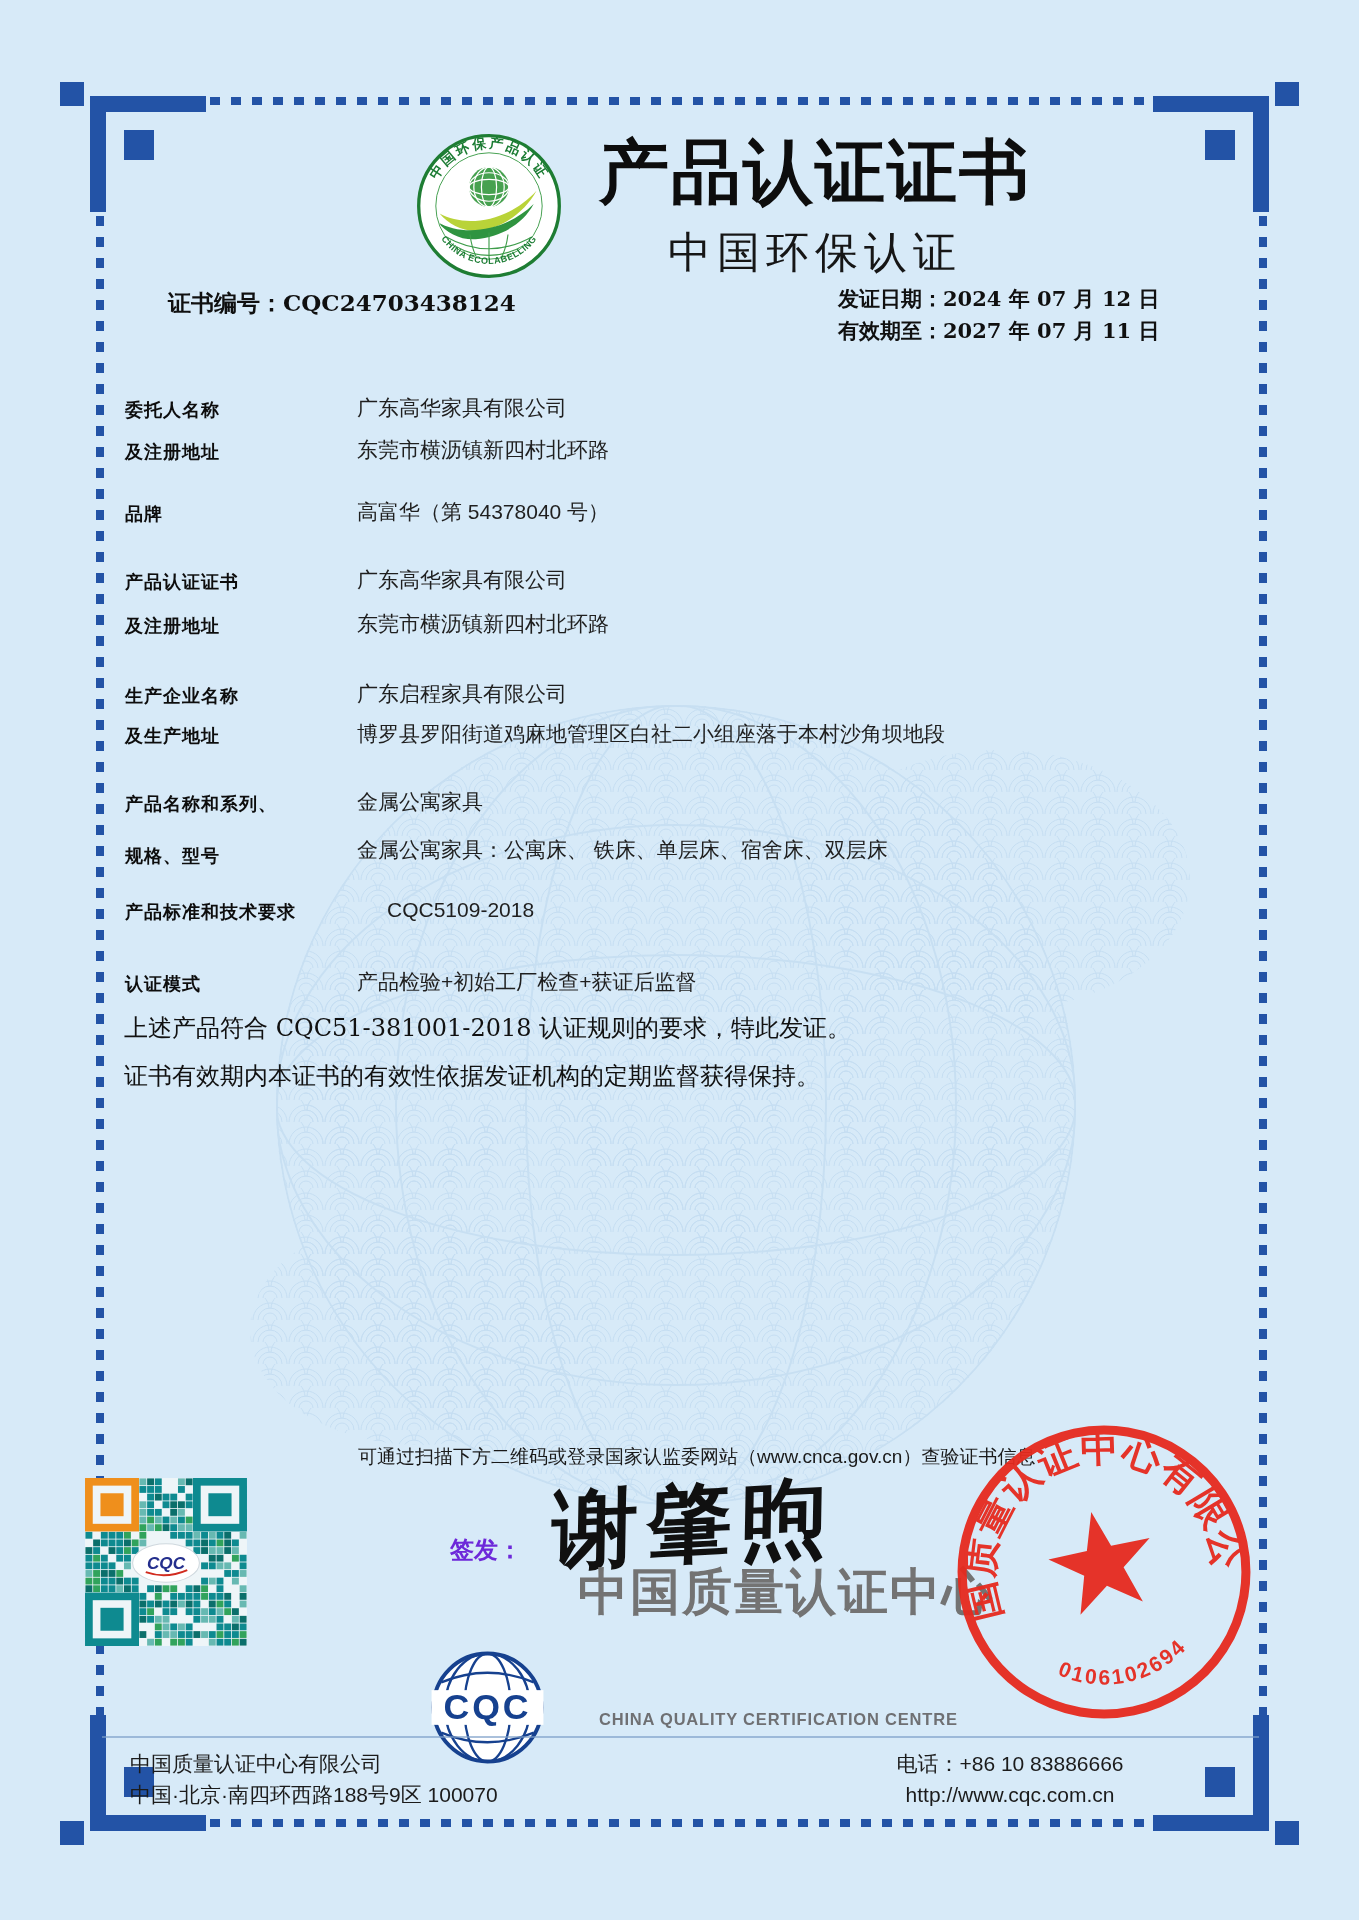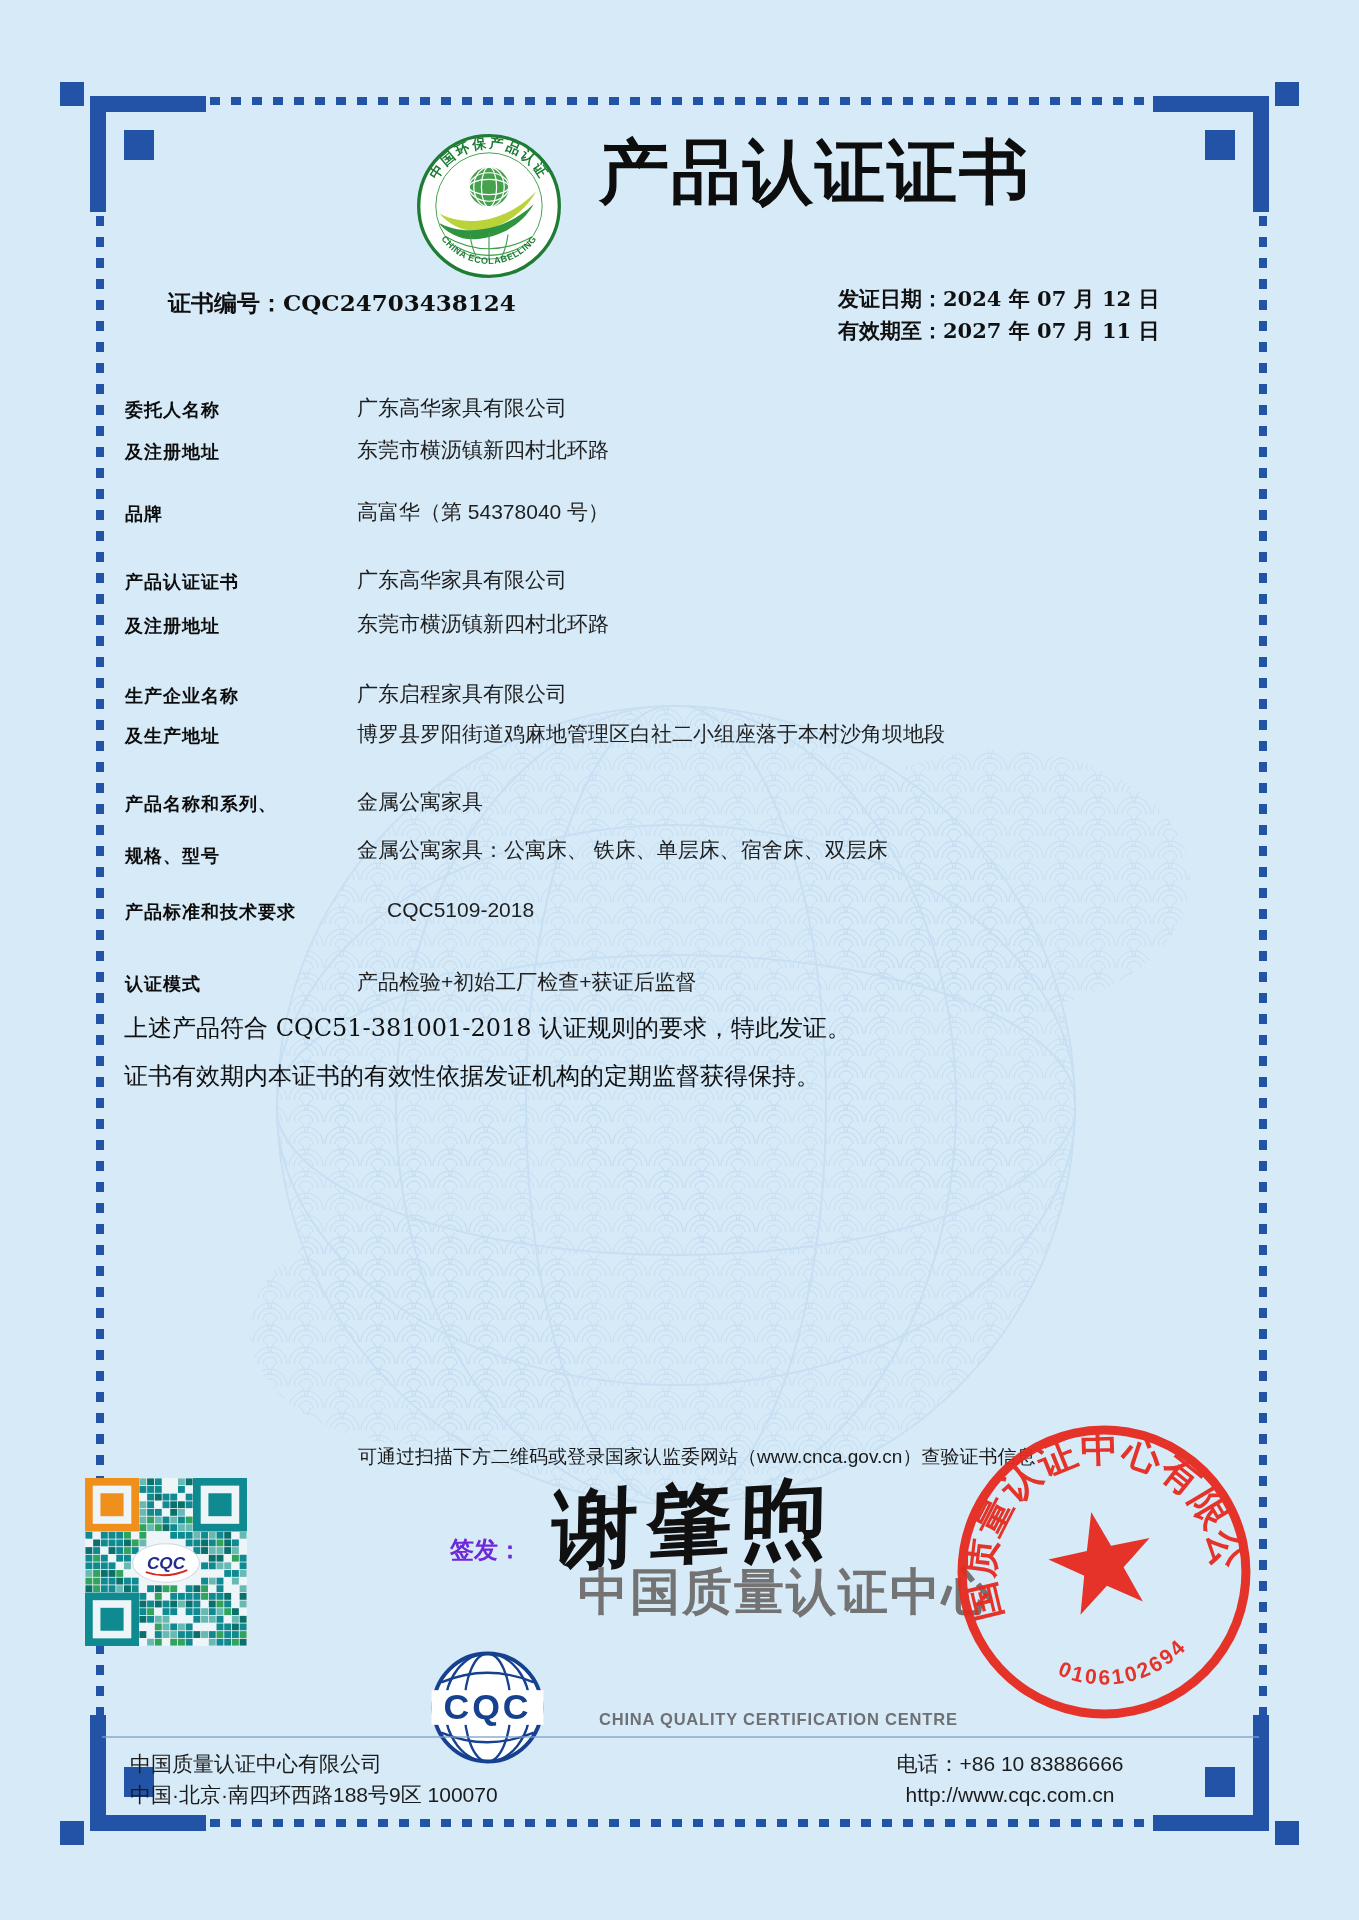--- a/index.html
+++ b/index.html
@@ -128,20 +128,21 @@
         <path d="M44 122 Q 80 142 116 122"></path>
         <path d="M80 108 L 80 138"></path>
         <path d="M60 110 Q 62 126 68 136"></path>
         <path d="M100 110 Q 98 126 92 136"></path>
       </g>
     </g>
   </svg>
 
   <div class="title-block">
     <div class="main-title">产品认证证书</div>
+    <div class="sub-title">中国环保认证</div>
   </div>
 
   <div class="cert-no serif"><span>证书编号：</span><span>CQC24703438124</span></div>
   <div class="dates serif">
     <div><span>发证日期：</span><span>2024 年 07 月 12 日</span></div>
     <div><span>有效期至：</span><span>2027 年 07 月 11 日</span></div>
   </div>
 
   <div class="row" style="top:384px">
       <div class="flabel">委托人名称</div>

